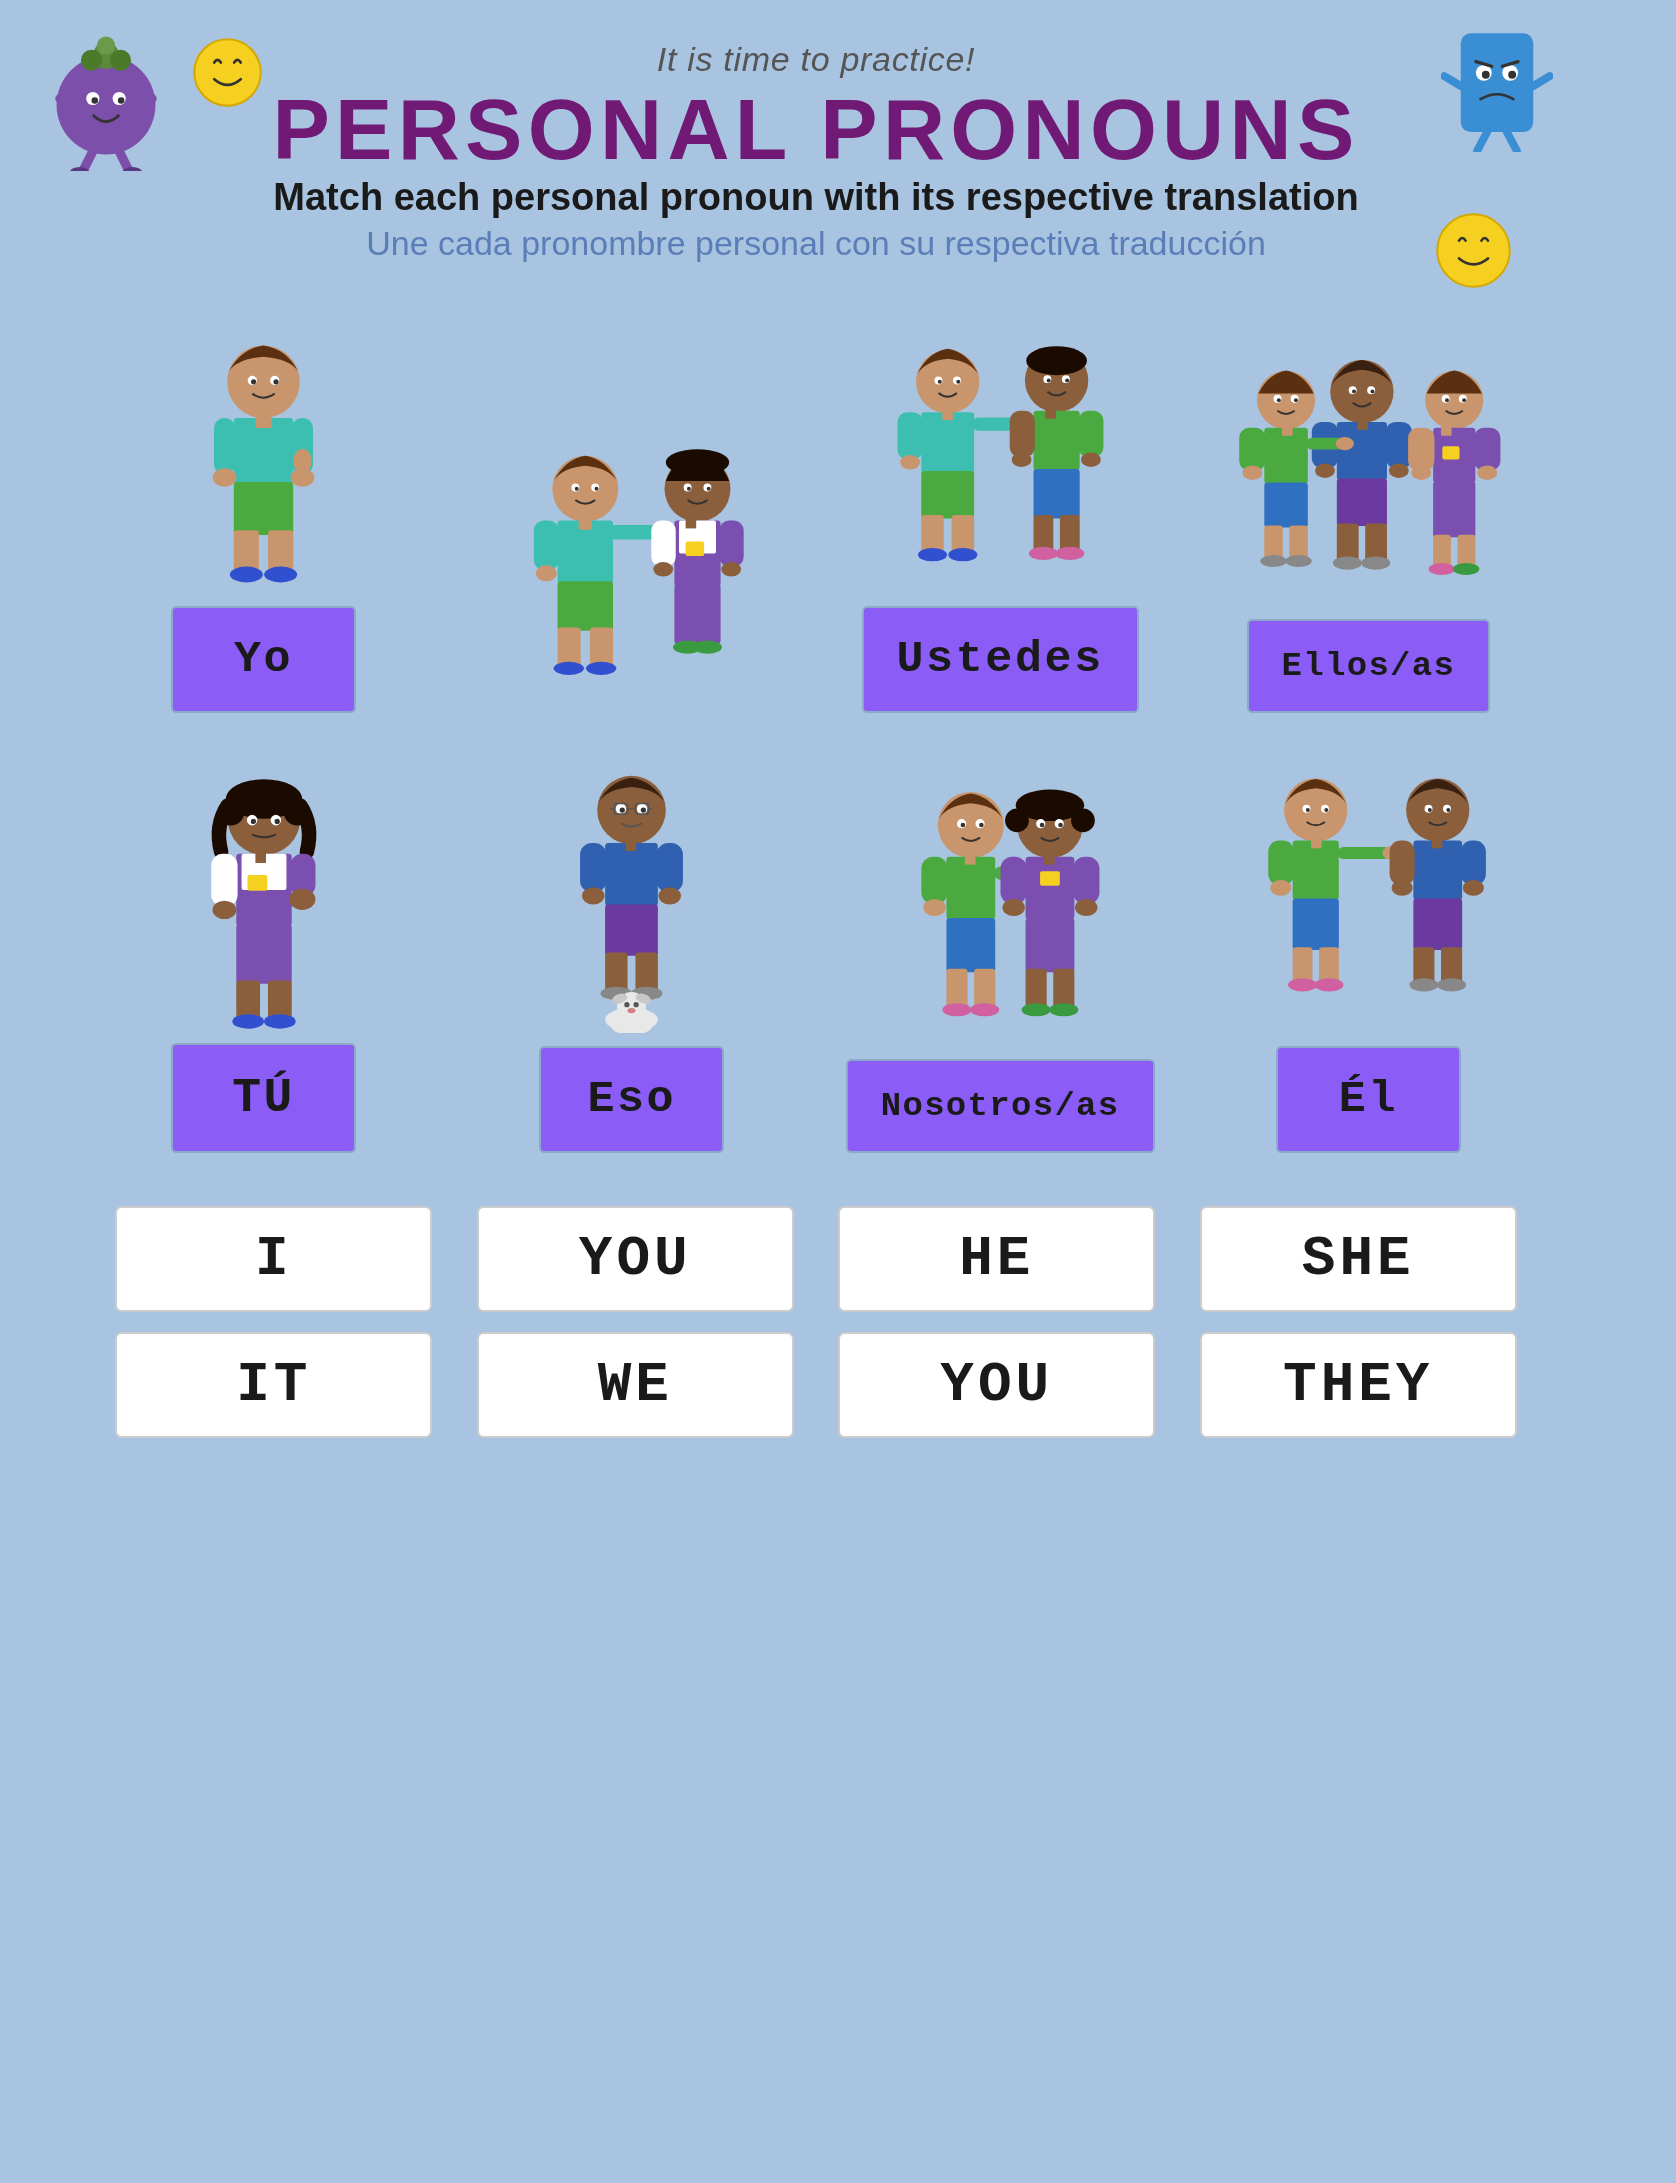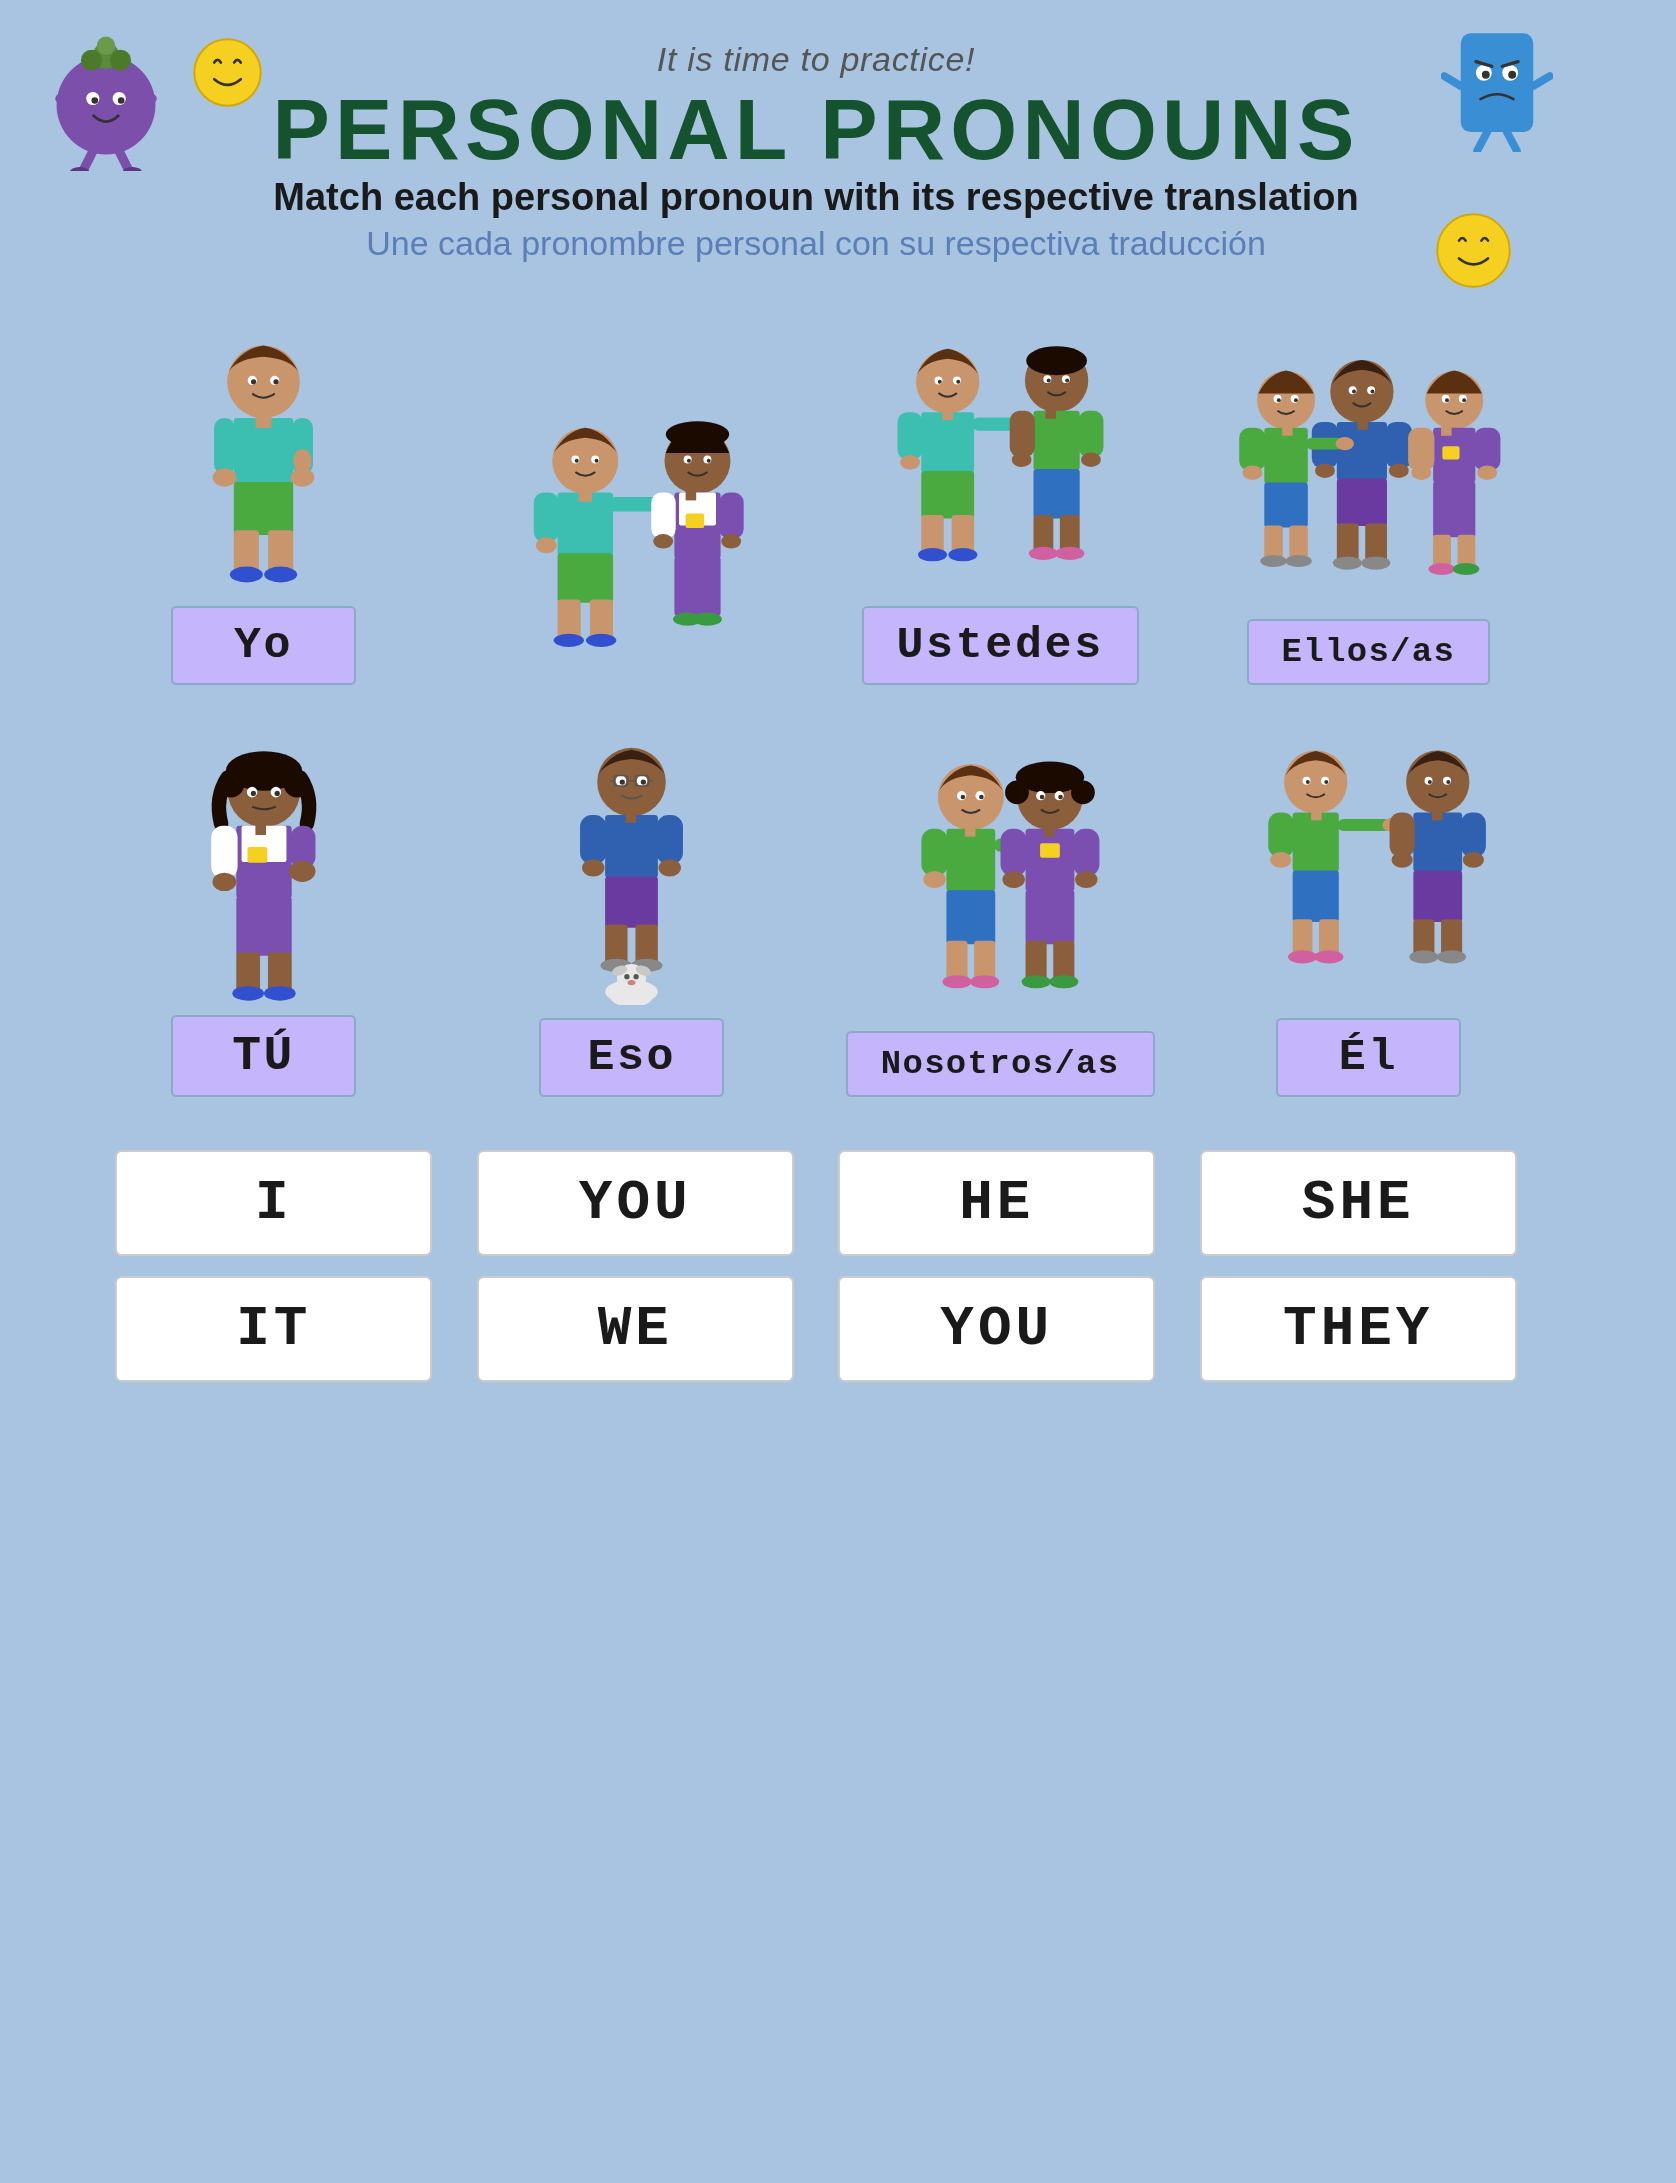--- a/index.html
+++ b/index.html
@@ -32,21 +32,21 @@
       color: #555;
       font-style: italic;
       font-weight: normal;
       letter-spacing: 0.7px;
       margin-bottom: 6.6px;
     }
 
     .main-title {
       font-size: 86px;
       font-weight: 900;
-      color: #14532d;
+      color: #701a75;
       letter-spacing: 5.3px;
       text-transform: uppercase;
       font-family: 'Impact', 'Arial Black', sans-serif;
       line-height: 1;
     }
 
     .instruction-en {
       font-size: 38px;
       font-weight: bold;
       color: #1a1a1a;
@@ -110,24 +110,24 @@
     .character-area {
       width: 330px;
       height: 277px;
       display: flex;
       align-items: flex-end;
       justify-content: center;
       margin-bottom: 13.2px;
     }
 
     .label-box {
-      background-color: #c4b5fd;
+      background-color: #8b5cf6;
       border: 2px solid #8aaac8;
       border-radius: 5.3px;
-      padding: 12px 33px;
+      padding: 26px 33px;
       font-size: 45px;
       font-weight: bold;
       color: #1a1a1a;
       text-align: center;
       min-width: 185px;
       font-family: 'Courier New', monospace;
       letter-spacing: 2.6px;
     }
 
     .label-box.small-text {

